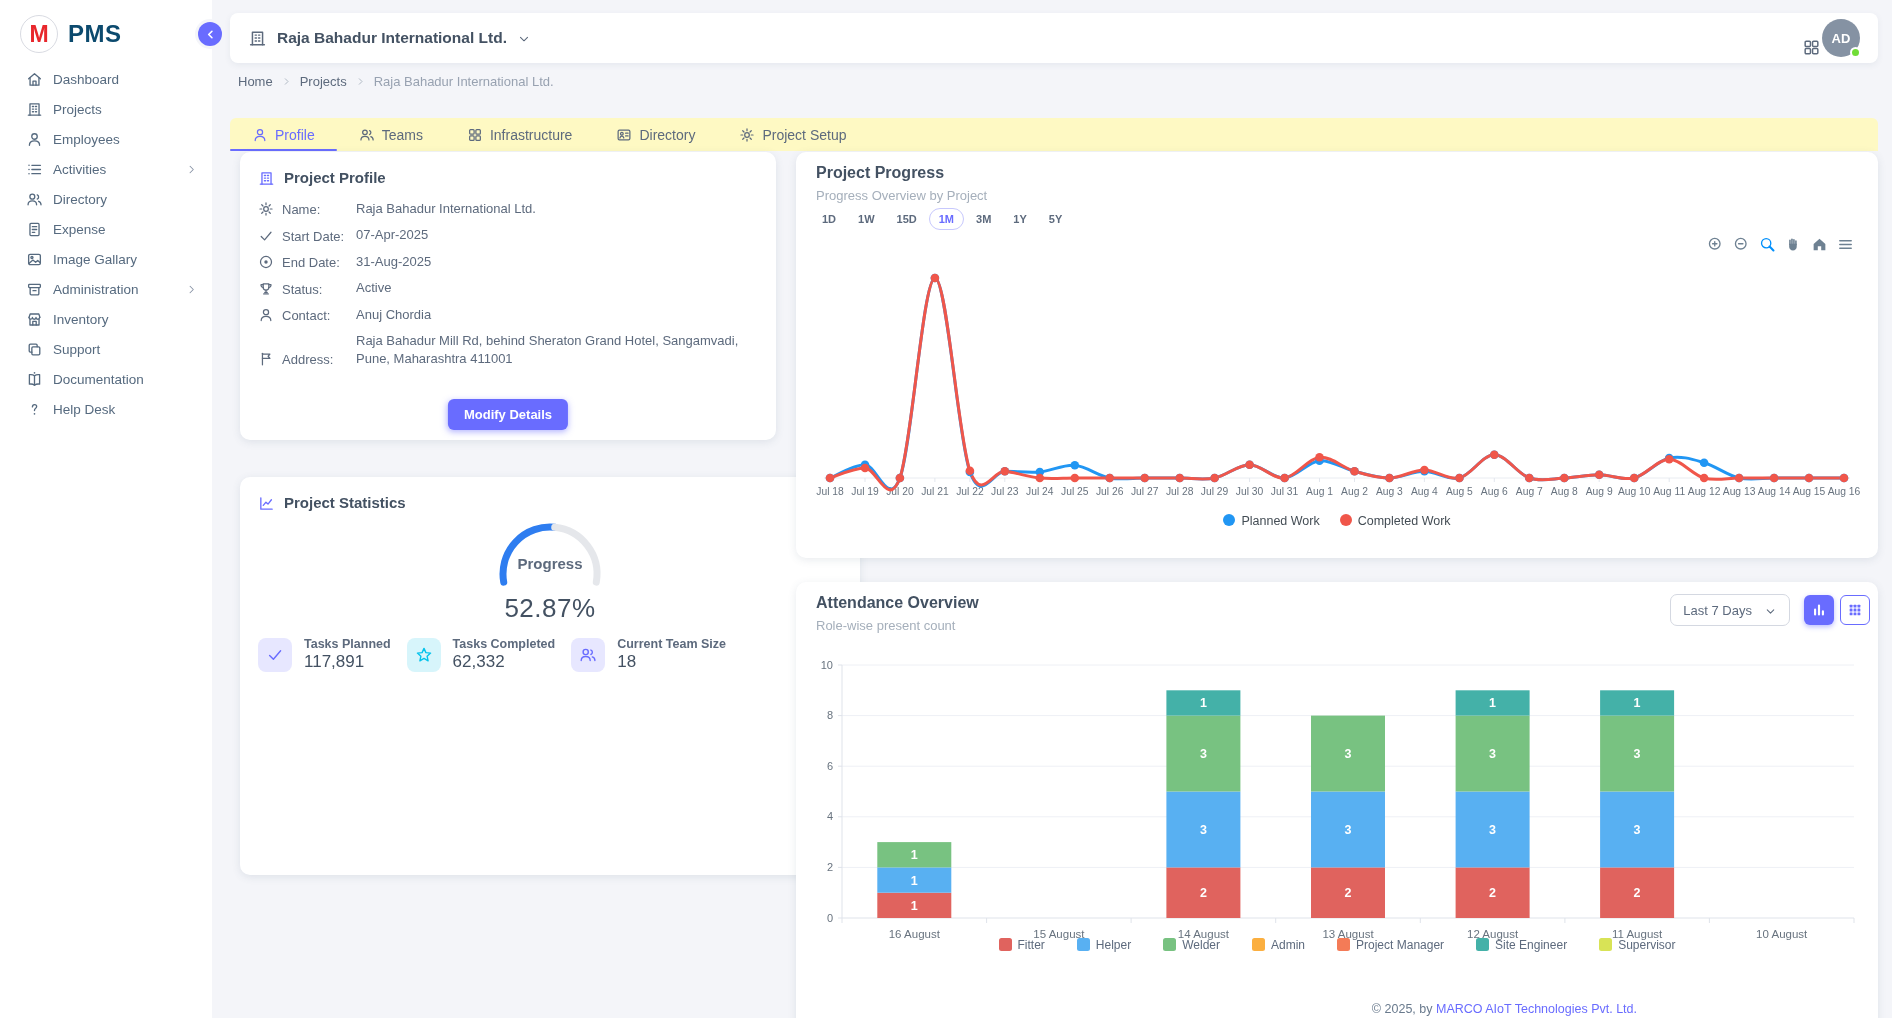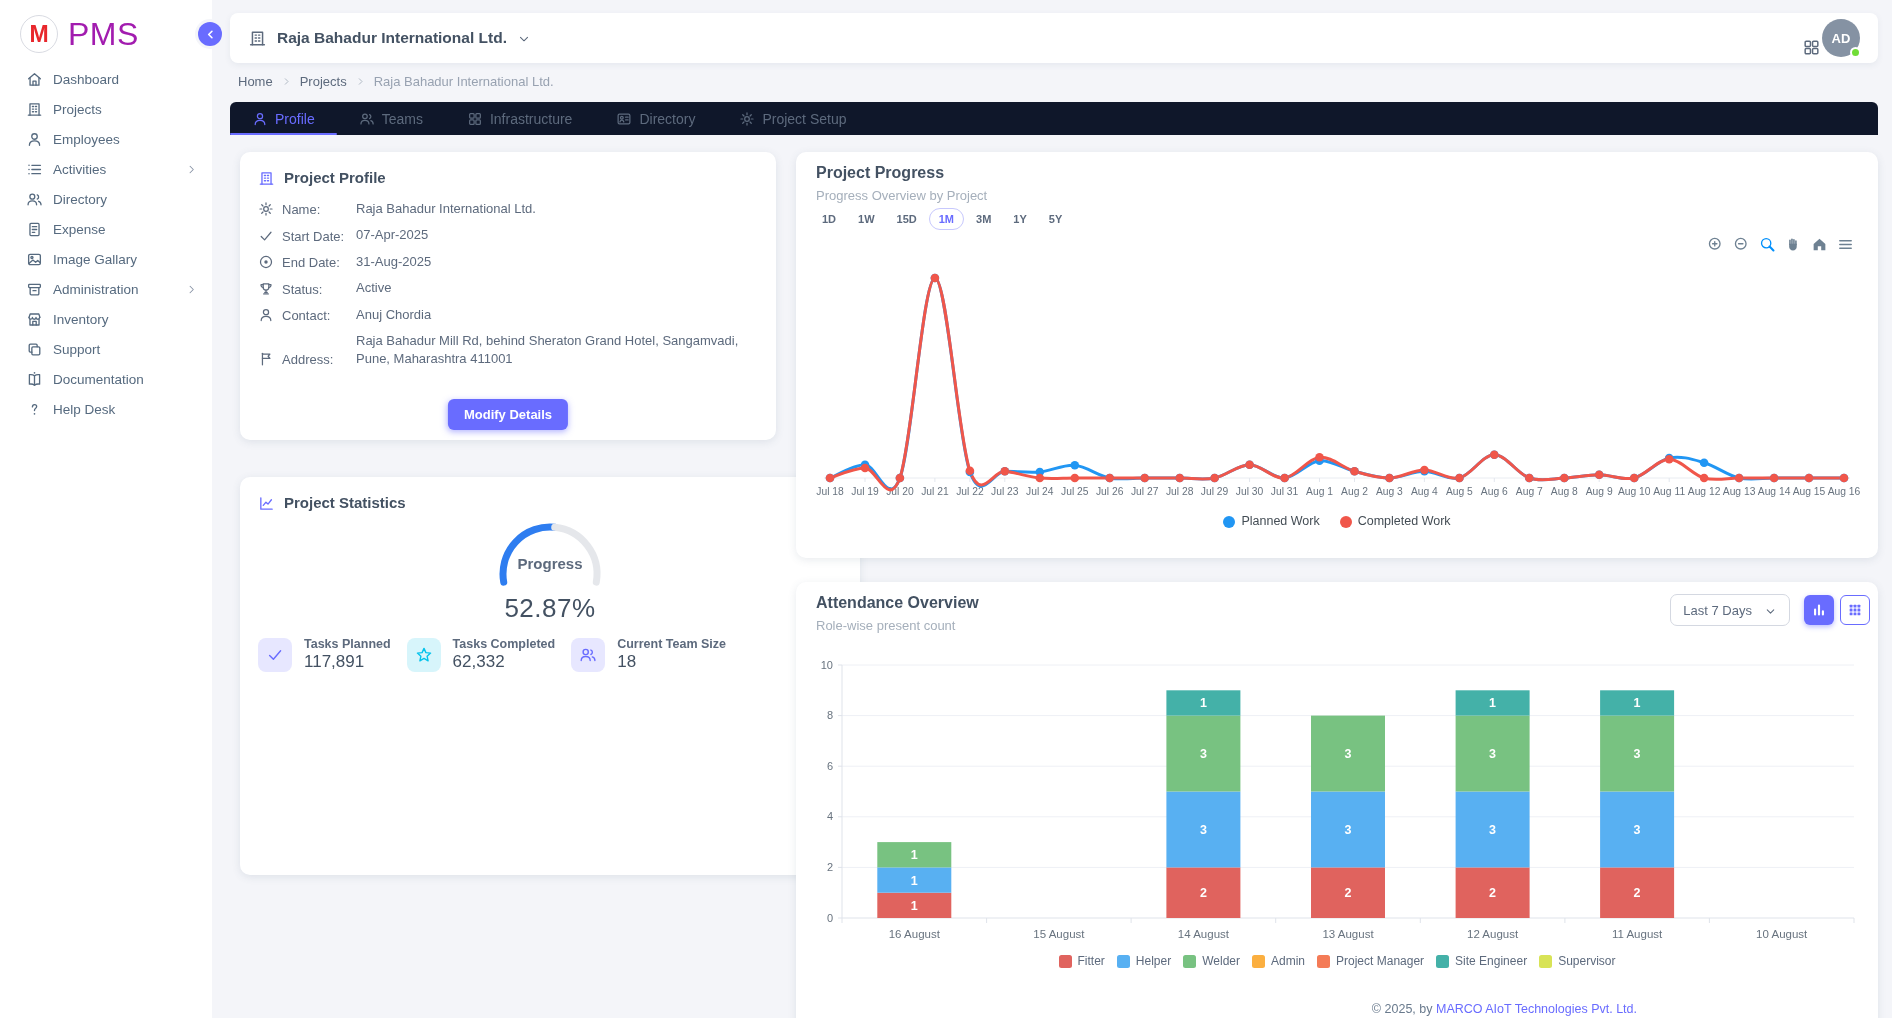--- a/index.html
+++ b/index.html
@@ -5,42 +5,42 @@
   *{box-sizing:border-box;margin:0;padding:0}
   html,body{width:1892px;height:1018px;overflow:hidden}
   body{font-family:"Liberation Sans",sans-serif;background:#f4f5f9;color:#566a7f}
   .canvas{position:relative;width:1892px;height:1018px}
   .ic{display:inline-block;vertical-align:middle;flex:none}
 
   
   .sidebar{position:absolute;left:0;top:0;width:212px;height:1018px;background:#fff;z-index:2}
   .logo-row{display:flex;align-items:center;gap:10px;padding:14px 0 0 20px;height:54px;cursor:pointer}
   .logo-badge{width:38px;height:38px;border-radius:50%;border:1.5px solid #d9dbe2;display:flex;align-items:center;justify-content:center;color:#e8272c;font-size:23px;font-weight:800}
-  .logo-text{font-size:32px;font-weight:400;color:#a21caf;letter-spacing:.5px}
+  .logo-text{font-size:24px;font-weight:700;color:#0c4a6e;letter-spacing:.5px}
   #side-nav{margin-top:10px}
   .nav-item{height:30px;display:flex;align-items:center;gap:10px;padding:0 14px 0 26px;font-size:13.5px;color:#566a7f;cursor:pointer}
   .nav-item .chev{margin-left:auto;color:#8a94a6}
   .collapse-btn{position:absolute;left:198px;top:22px;width:24px;height:24px;border-radius:50%;background:#696cff;border:none;color:#fff;display:flex;align-items:center;justify-content:center;z-index:5;box-shadow:0 0 0 3px #f4f5f9;cursor:pointer}
 
   
   .main{position:absolute;left:212px;top:0;right:0;bottom:0}
   .topbar{position:absolute;left:18px;top:13px;width:1648px;height:50px;background:#fff;border-radius:8px;box-shadow:0 2px 6px rgba(67,89,113,.08);display:flex;align-items:center;justify-content:space-between;padding:0 18px}
   .company{display:flex;align-items:center;gap:10px;font-size:15.5px;font-weight:600;color:#435162;cursor:pointer}
   .company .ic{color:#5d6a7d}
   .top-actions{display:flex;align-items:flex-end;gap:1px}
   .grid-btn{color:#5d6a7d;display:flex;cursor:pointer;background:none;border:none}
   .avatar{position:relative;width:38px;height:38px;border-radius:50%;background:#8592a3;color:#fff;font-size:13px;font-weight:700;display:flex;align-items:center;justify-content:center;cursor:pointer}
   .status-dot{position:absolute;right:-1px;bottom:-1px;width:11px;height:11px;border-radius:50%;background:#71dd37;border:2px solid #fff}
 
   .breadcrumb{position:absolute;left:26px;top:74px;display:flex;align-items:center;gap:8px;font-size:13px;color:#5d6a7d}
   .breadcrumb .sep{color:#a5afbb;display:flex}
   .breadcrumb .last{color:#98a2b1}
   .breadcrumb .crumb{cursor:pointer}
 
-  .tabstrip{position:absolute;left:18px;top:102px;width:1648px;height:33px;background:#0f172a;border-radius:6px 6px 0 0;display:flex}
+  .tabstrip{position:absolute;left:18px;top:118px;width:1648px;height:33px;background:#fef9c3;border-radius:6px 6px 0 0;display:flex}
   .tab{display:flex;align-items:center;gap:7px;padding:0 22px;font-size:14px;font-weight:500;color:#5d6a7d;position:relative;cursor:pointer}
   .tab.active{color:#696cff}
   .tab.active::after{content:'';position:absolute;left:0;right:0;bottom:0;height:2.5px;background:#696cff;border-radius:2px}
 
   .card{position:absolute;background:#fff;border-radius:10px;box-shadow:0 2px 9px rgba(67,89,113,.12)}
   .card-head{display:flex;align-items:center;gap:9px;padding:16px 18px 0 18px;font-size:15px;font-weight:700;color:#435162}
   .card-head .ic{color:#696cff}
 
   
   .profile-card{left:28px;top:152px;width:536px;height:288px}
@@ -66,21 +66,21 @@
   .pc-title{position:absolute;left:20px;top:12px;font-size:16px;font-weight:700;color:#435162}
   .pc-sub{position:absolute;left:20px;top:36px;font-size:13px;color:#a5afbb}
   #range-pills{position:absolute;left:16px;top:56px;display:flex;gap:2px}
   .range{padding:4px 9px;font-size:11px;font-weight:700;color:#5d6a7d;border:1px solid transparent;border-radius:13px;background:none;cursor:pointer;font-family:"Liberation Sans",sans-serif}
   .range.active{color:#696cff;border-color:#c7c8fd}
   #chart-toolbar{position:absolute;right:24px;top:84px;display:flex;gap:9px;color:#6e8192}
   #chart-toolbar .tb{cursor:pointer;display:flex}
   #chart-toolbar .blue{color:#008ffb}
   #line-chart{position:absolute;left:16px;top:116px}
   .chart-legend{position:absolute;left:0;right:0;display:flex;justify-content:center;align-items:center;gap:20px;font-size:12.5px;color:#444d55}
-  .ll-item{display:flex;align-items:flex-end;gap:6px;cursor:pointer}
+  .ll-item{display:flex;align-items:flex-start;gap:6px;cursor:pointer}
   .ll-dot{width:12px;height:12px;border-radius:50%}
   .ll-sq{width:13px;height:13px;border-radius:2.5px}
 
   
   .attendance-card{left:584px;top:582px;width:1082px;height:488px}
   .att-dd{position:absolute;top:12px;right:88px;height:32px;border:1px solid #d4d8e1;border-radius:7px;background:#fff;display:flex;align-items:center;gap:12px;padding:0 12px;font-size:13px;color:#5d6a7d;cursor:pointer;font-family:"Liberation Sans",sans-serif}
   .att-dd .ic{color:#5d6a7d}
   .att-btn{position:absolute;top:13px;width:30px;height:30px;border-radius:6px;display:flex;align-items:center;justify-content:center;cursor:pointer;background:#fff;border:none}
   .att-btn.active{background:#696cff;color:#fff;box-shadow:0 2px 5px rgba(105,108,255,.45)}
   .att-btn.outline{border:1.5px solid #696cff;color:#696cff}
@@ -695,21 +695,21 @@
           <rect x="790.1" y="139.5" width="74" height="75.9" fill="#58b0f2"></rect>
           <text x="827.1" y="181.9" text-anchor="middle" font-size="12.5" font-weight="bold" fill="#fff">3</text>
           <rect x="790.1" y="63.6" width="74" height="75.9" fill="#78c281"></rect>
           <text x="827.1" y="106.0" text-anchor="middle" font-size="12.5" font-weight="bold" fill="#fff">3</text>
           <rect x="790.1" y="38.3" width="74" height="25.3" fill="#44b1a8"></rect>
           <text x="827.1" y="55.4" text-anchor="middle" font-size="12.5" font-weight="bold" fill="#fff">1</text>
           <line x1="899.4" y1="266" x2="899.4" y2="271" stroke="#dfe3ea"></line>
           <text x="971.7" y="286" text-anchor="middle" font-size="11.5" fill="#68737f">10 August</text>
           <line x1="1044" y1="266" x2="1044" y2="271" stroke="#dfe3ea"></line>
         </svg>
-      <div class="chart-legend" id="bar-legend" style="top:372px;gap:12px;font-size:12px;color:#5d6a7d">
+      <div class="chart-legend" id="bar-legend" style="top:356px;gap:32px;font-size:12px;color:#5d6a7d">
           <span class="ll-item"><span class="ll-sq" style="background:#e0635e"></span>Fitter</span>
           <span class="ll-item"><span class="ll-sq" style="background:#58b0f2"></span>Helper</span>
           <span class="ll-item"><span class="ll-sq" style="background:#78c281"></span>Welder</span>
           <span class="ll-item"><span class="ll-sq" style="background:#fbaf40"></span>Admin</span>
           <span class="ll-item"><span class="ll-sq" style="background:#f47b57"></span>Project Manager</span>
           <span class="ll-item"><span class="ll-sq" style="background:#44b1a8"></span>Site Engineer</span>
           <span class="ll-item"><span class="ll-sq" style="background:#d8e356"></span>Supervisor</span>
         </div>
     </section>
 

